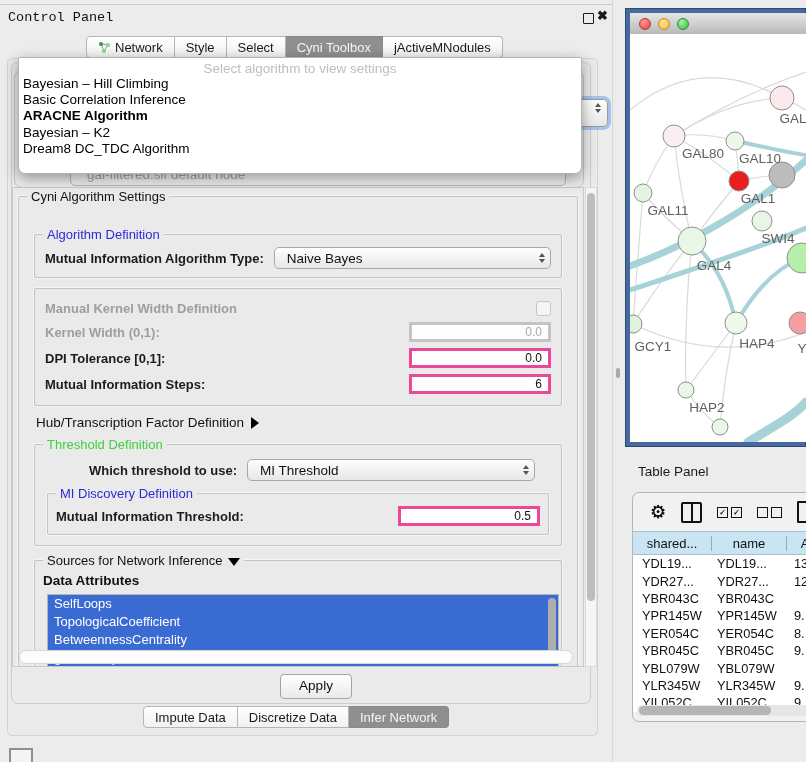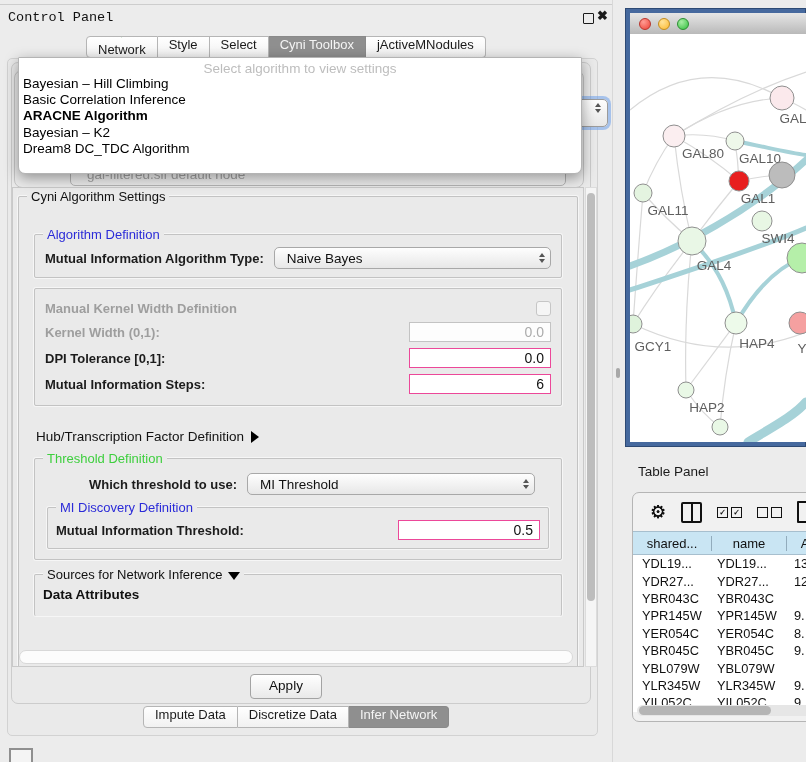--- a/index.html
+++ b/index.html
@@ -12,21 +12,21 @@
   .cp-titlebar{left:0;top:4px;width:612px;height:28px;border-top:1px solid #cdcdcd;}
   .cp-title{left:8px;top:10px;font-size:13.5px;color:#111;font-family:Liberation Mono, monospace;}
   .win-float{left:583px;top:13px;width:9px;height:9px;border:1.5px solid #1a1a1a;border-radius:1px;}
   .win-close{left:597px;top:8px;font-size:13px;font-weight:bold;color:#1a1a1a;}
   .cp-body{left:7px;top:58px;width:589px;height:676px;background:#eaeaea;border:1px solid #d2d2d2;border-radius:5px;}
   .cp-inner{left:11px;top:62px;width:578px;height:640px;background:#eaeaea;border:1px solid #cccccc;border-radius:7px;}
 
   
   .tabbar{display:flex;height:22px;}
   .tab{display:flex;align-items:center;gap:4px;padding:0 11px;font-size:13px;color:#1a1a1a;
-       background:linear-gradient(#ffffff,#f1f1f1);border:1px solid #b5b5b5;border-left:none;white-space:nowrap;flex-direction:column;}
+       background:linear-gradient(#ffffff,#f1f1f1);border:1px solid #b5b5b5;border-left:none;white-space:nowrap;}
   .tab:first-child{border-left:1px solid #b5b5b5;border-radius:4px 0 0 4px;}
   .tab:last-child{border-radius:0 4px 4px 0;}
   .tab.sel{background:#8f8f8f;color:#f5f5f5;border-color:#8a8a8a;}
   .cp-tabs{left:86px;top:36px;}
   .cp-bottom-tabs{left:143px;top:706px;}
 
   
   .popup{left:18px;top:57px;width:562px;height:115px;background:#ffffff;border:1px solid #b4b4b4;
          border-radius:1px 1px 7px 7px;box-shadow:0 4px 14px rgba(0,0,0,.38);z-index:40;}
   .popup-placeholder{text-align:center;color:#bdbdbd;font-size:13.5px;padding-top:3px;height:15px;}
@@ -57,41 +57,41 @@
   .lbl{font-size:13px;font-weight:bold;color:#1c1c1c;white-space:nowrap;}
   .lbl.dis{color:#9e9e9e;}
 
   .combo{display:flex;align-items:center;height:22px;border:1px solid #a8a8a8;border-radius:5px;
          background:linear-gradient(#fefefe,#e7e7e7);font-size:13.5px;color:#111;box-sizing:border-box;}
   .combo .cv{flex:1;padding-left:12px;}
   .stepper{width:16px;display:flex;flex-direction:column;align-items:center;justify-content:center;gap:2px;}
   .arr-up{width:0;height:0;border-left:3.5px solid transparent;border-right:3.5px solid transparent;border-bottom:4.5px solid #555;}
   .arr-dn{width:0;height:0;border-left:3.5px solid transparent;border-right:3.5px solid transparent;border-top:4.5px solid #555;}
 
-  .fld{width:142px;height:20px;border:1px solid #ec4899;background:#fff;font-size:14px;text-align:right;
+  .fld{width:142px;height:20px;border:3px solid #ec4899;background:#fff;font-size:12px;text-align:right;
        padding:0 6px;color:#111;font-family:"Liberation Sans",sans-serif;box-sizing:border-box;}
   .fld.dis{color:#ababab;border-color:#c3c3c3;background:#fdfdfd;}
   .chk{width:13px;height:13px;border:1px solid #c6c6c6;border-radius:3px;background:#f5f5f5;}
 
   .algdef{margin:23px 6px 0 6px;padding:12px 10px 8px 10px;}
   .kgroup{margin:10px 6px 0 6px;padding:8px 10px 8px 10px;}
-  .hub-row{margin:23px 0 2px 8px;display:flex;align-items:center;gap:7px;font-size:13.5px;color:#111;}
+  .hub-row{margin:9px 0 2px 8px;display:flex;align-items:center;gap:7px;font-size:13.5px;color:#111;}
   .tri-right{width:0;height:0;border-top:6px solid transparent;border-bottom:6px solid transparent;border-left:8px solid #000;}
   .tri-down{display:inline-block;width:0;height:0;border-left:6px solid transparent;border-right:6px solid transparent;border-top:8px solid #000;vertical-align:middle;margin-left:5px;}
   .thgroup{margin:14px 6px 0 6px;padding:14px 10px 10px 10px;}
   .migroup{margin:12px 2px 0 2px;padding:12px 8px 8px 8px;}
   .srcgroup{margin:14px 6px 0 6px;padding:10px 8px 8px 8px;border-bottom:none;}
 
   .attr-label{font-size:13.5px;font-weight:bold;color:#111;margin:2px 0 6px 0;}
   .listbox{position:relative;margin-left:4px;width:512px;height:78px;background:#ffffff;border:1px solid #b5b5b5;overflow:hidden;box-sizing:border-box;}
   .attr-item{height:18px;line-height:18px;font-size:13px;color:#fff;background:#3a6bd3;padding-left:6px;}
   .list-thumb{position:absolute;right:2px;top:3px;width:8px;height:62px;background:#aeaeae;border-radius:4px;}
   .hscroll{position:absolute;left:6px;bottom:2px;width:552px;height:12px;background:#fcfcfc;border:1px solid #d8d8d8;border-radius:7px;z-index:12;}
 
-  .apply-btn{left:250px;top:674px;width:70px;height:23px;border:1px solid #a3a3a3;border-radius:4px;
+  .apply-btn{left:280px;top:674px;width:70px;height:23px;border:1px solid #a3a3a3;border-radius:4px;
              background:linear-gradient(#ffffff,#e9e9e9);font-size:13.5px;color:#111;text-align:center;line-height:22px;z-index:11;}
 
   
   .divider{left:612px;top:0;width:1px;height:762px;background:#d8d8d8;}
   .split-handle{left:616px;top:368px;width:4px;height:10px;background:#a8a8a8;border-radius:2px;}
 
   .net-window{left:625px;top:8px;width:181px;height:439px;background:#46699e;
               box-shadow:inset 0 0 0 1px #2e4a74;z-index:3;}
   .net-titlebar{position:absolute;left:5px;top:5px;right:0;height:21px;background:linear-gradient(#e6e6e6,#b9b9b9);
                 display:flex;align-items:center;padding-left:9px;gap:7px;}
@@ -248,20 +248,29 @@
             <span class="lbl">Mutual Information Threshold:</span>
             <span style="flex:1;"></span>
             <input class="fld" value="0.5" style="">
           </div>
         </div>
       </div>
 
       <div class="group srcgroup">
         <span class="legend"><span>Sources for Network Inference</span><span class="tri-down"></span></span>
         <div class="attr-label">Data Attributes</div>
+        <div class="listbox">
+          <div>
+              <div class="attr-item">SelfLoops</div>
+              <div class="attr-item">TopologicalCoefficient</div>
+              <div class="attr-item">BetweennessCentrality</div>
+              <div class="attr-item">gal4RGexp</div>
+            </div>
+          <div class="list-thumb"></div>
+        </div>
       </div>
     </div>
     <div class="hscroll"></div>
   </div>
 
   <div class="vscroll abs">
       <div class="thumb"></div>
     </div>
 
   <div class="abs apply-btn">Apply</div>

